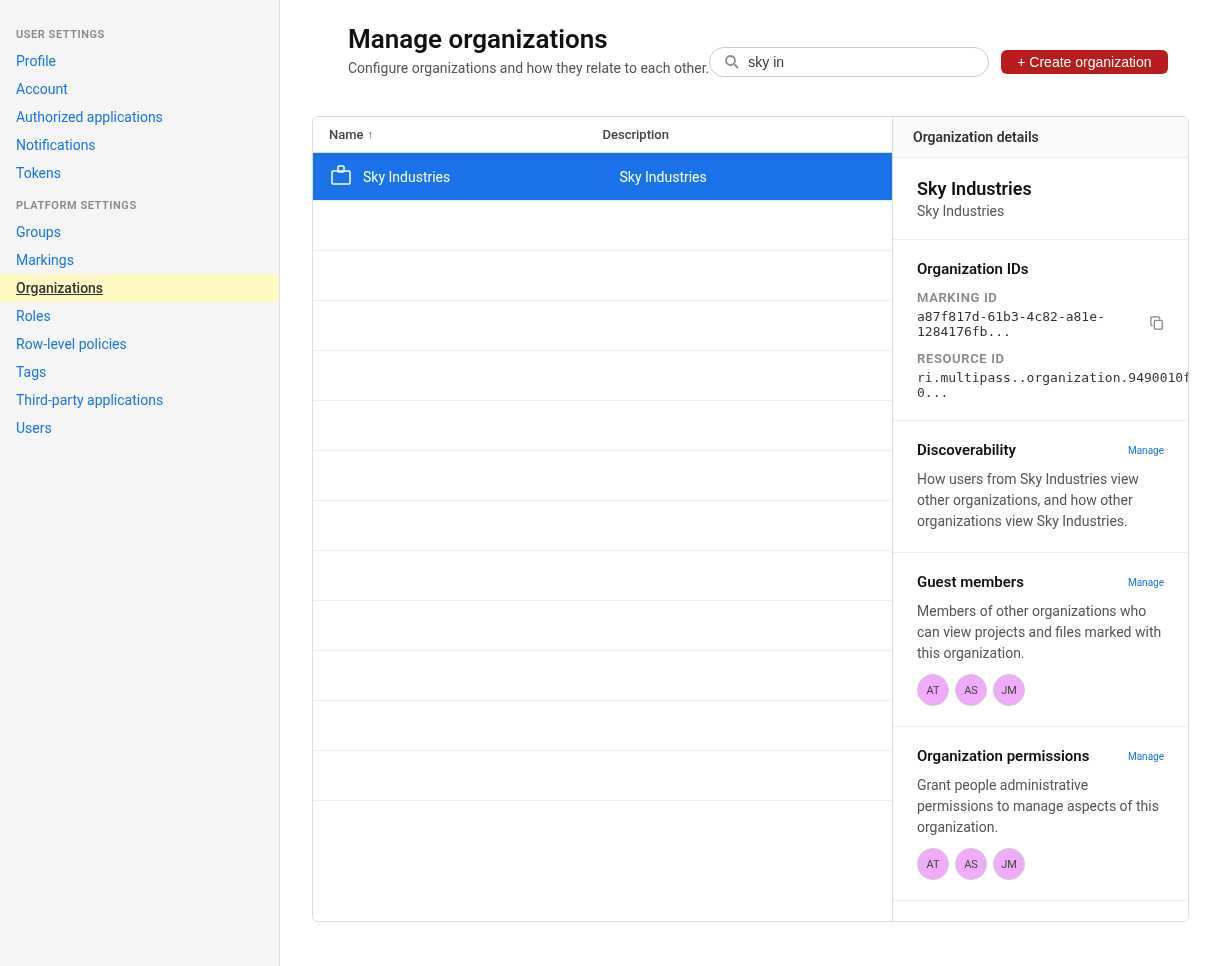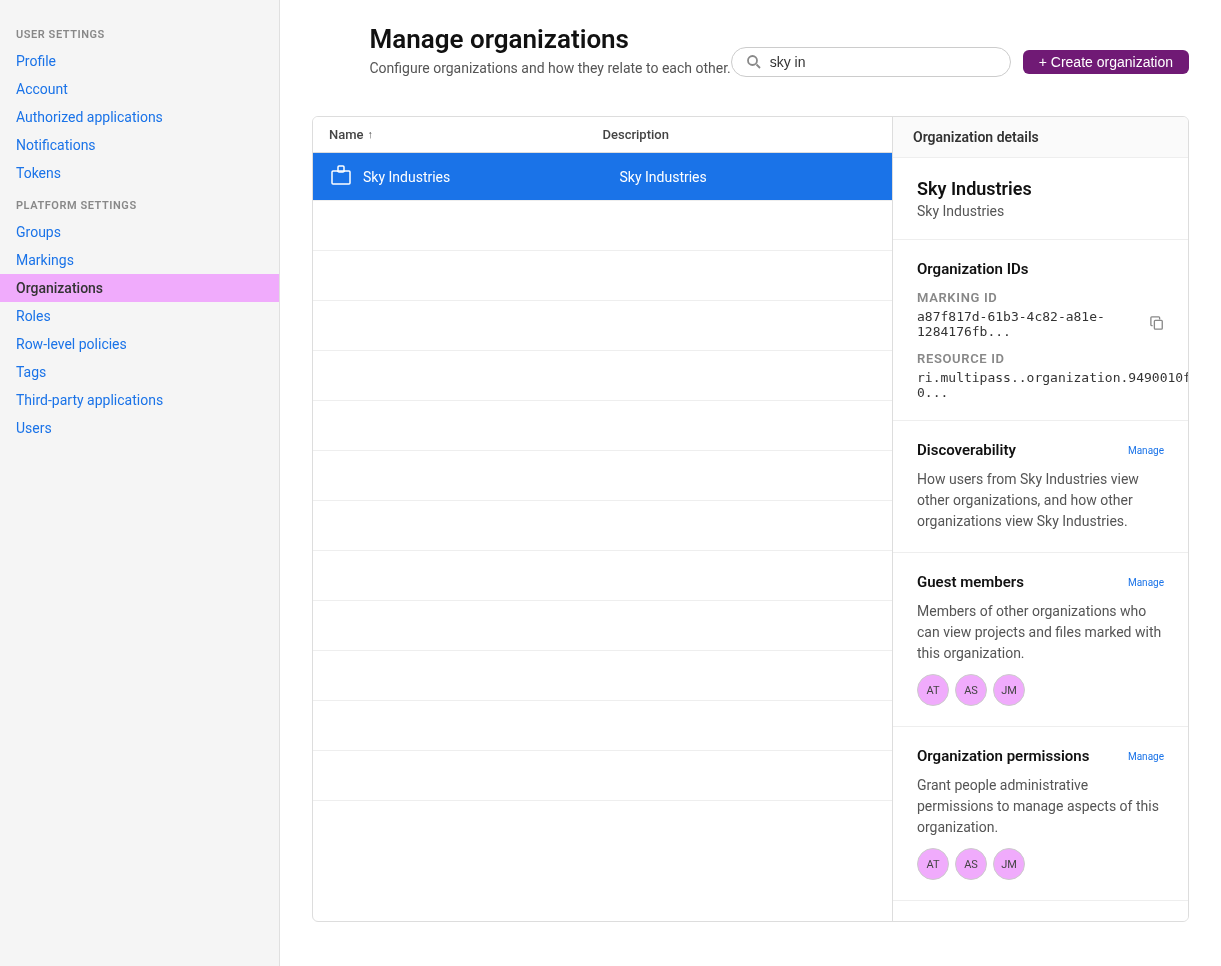--- a/index.html
+++ b/index.html
@@ -2,33 +2,33 @@
 <html><head>
   <meta charset="utf-8">
   <style>
     * { box-sizing: border-box; margin: 0; padding: 0; }
     body { font-family: -apple-system, BlinkMacSystemFont, 'Segoe UI', Roboto, sans-serif; font-size: 14px; background: #f5f5f5; color: #333; display: flex; height: 966px; overflow: hidden; }
 
     
     .sidebar { width: 280px; background: #f5f5f5; padding: 16px 0; border-right: 1px solid #e0e0e0; flex-shrink: 0; }
     .sidebar-section-label { font-size: 11px; font-weight: 600; color: #888; text-transform: uppercase; letter-spacing: 0.05em; padding: 12px 16px 6px; }
     .sidebar-item { display: block; padding: 6px 16px; color: #1a73e8; text-decoration: none; cursor: pointer; font-size: 14px; border-radius: 0; }
-    .sidebar-item.active { background: #f0abfc; color: #333; font-weight: 500; }
+    .sidebar-item.active { background: #fef9c3; color: #333; font-weight: 500; text-decoration: underline; }
 
     
     .main { flex: 1; padding: 24px 32px; overflow-y: auto; background: #fff; }
     .page-title { font-size: 26px; font-weight: 600; color: #111; margin-bottom: 6px; }
     .page-subtitle { font-size: 14px; color: #555; margin-bottom: 24px; }
 
     
-    .header-row { display: flex; align-items: center; justify-content: flex-end; margin-bottom: 16px; }
+    .header-row { display: flex; align-items: center; justify-content: flex-start; margin-bottom: 16px; margin-left: 36px; }
     .search-box { display: flex; align-items: center; background: #fff; border: 1px solid #ccc; border-radius: 20px; padding: 6px 14px; width: 280px; }
     .search-box input { border: none; outline: none; font-size: 14px; color: #333; width: 100%; background: transparent; }
     .search-icon-svg { width: 16px; height: 16px; margin-right: 8px; color: #888; flex-shrink: 0; }
-    .create-btn { display: flex; align-items: center; gap: 6px; background: #701a75; color: #fff; border: none; border-radius: 6px; padding: 4px 16px; font-size: 14px; font-weight: 500; cursor: pointer; }
+    .create-btn { display: flex; align-items: center; gap: 6px; background: #b91c1c; color: #fff; border: none; border-radius: 6px; padding: 4px 16px; font-size: 14px; font-weight: 500; cursor: pointer; }
 
     
     .content-area { display: flex; border: 1px solid #ddd; border-radius: 6px; overflow: hidden; height: calc(966px - 160px); }
 
     
     .table-side { width: 580px; flex-shrink: 0; border-right: 1px solid #ddd; overflow-y: auto; }
     .table-header { display: flex; padding: 10px 16px; border-bottom: 1px solid #ddd; background: #fff; font-size: 13px; color: #444; }
     .col-name { flex: 1; display: flex; align-items: center; gap: 4px; font-weight: 500; }
     .col-desc { flex: 1; font-weight: 500; }
     .table-row { display: flex; align-items: center; padding: 10px 16px; border-bottom: 1px solid #eee; cursor: pointer; background: #fff; }

